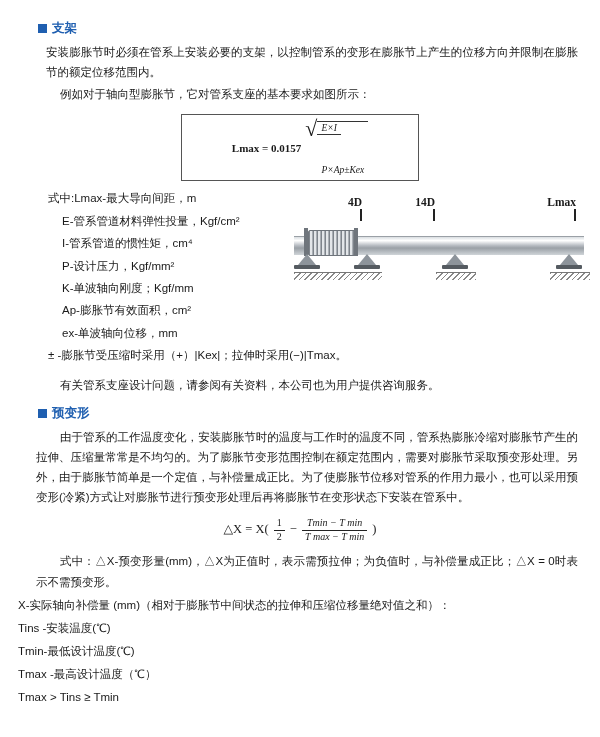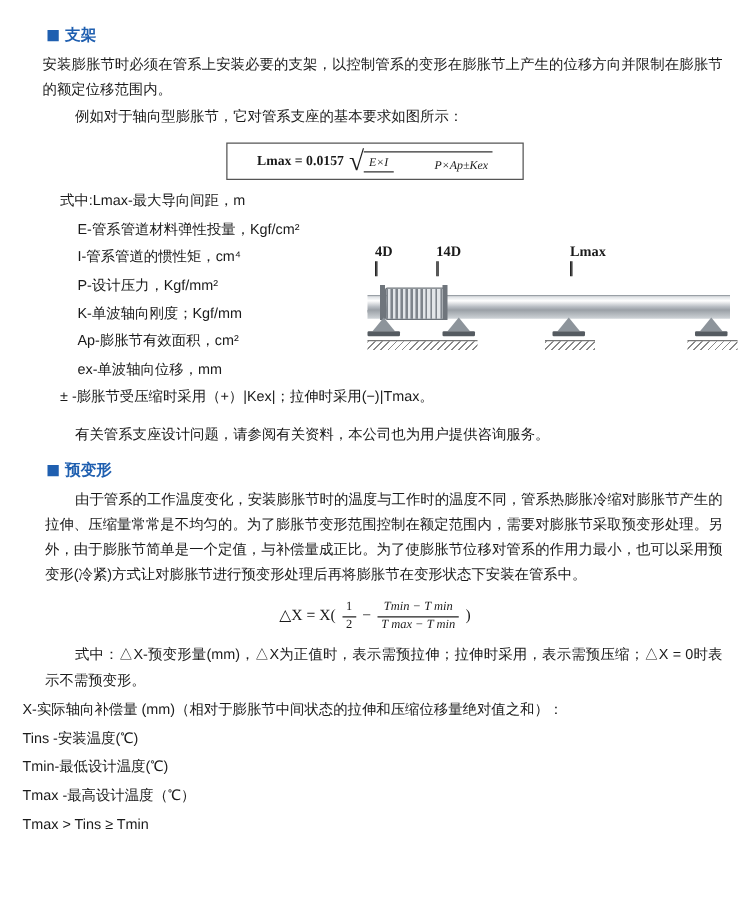--- a/index.html
+++ b/index.html
@@ -74,21 +74,22 @@
     display: flex;
     align-items: stretch;
   }
   .radical .sign {
     font-size: 22px;
     line-height: 18px;
     font-family: "Liberation Serif", serif;
   }
   .frac {
     display: inline-flex;
-    align-items: flex-end;
+    flex-direction: column;
+    align-items: flex-start;
     font-style: italic;
     font-size: 9.5px;
     border-top: 1px solid #333;
     padding-top: 1px;
     margin-top: 1px;
     gap: 29px;
   }
   .frac .num {
     border-bottom: 1px solid #333;
     padding: 0 4px 1px 4px;
@@ -111,21 +112,21 @@
   }
   .dim-row {
     position: relative;
     height: 22px;
     font-family: "Liberation Serif", serif;
     font-size: 11.5px;
     font-weight: bold;
   }
   .dim {
     position: absolute;
-    text-align: left;
+    text-align: right;
   }
   .dim .lbl { display: block; margin-bottom: 1px; }
   .dim .bar {
     position: relative;
     height: 6px;
     border-left: 1px solid #222;
     border-right: 1px solid #222;
   }
   .dim .bar:after {
     content: "";
@@ -230,21 +231,21 @@
 <body>
 
 <div class="page">
 
 
   <div class="section-head">
     <span class="sq"></span>
     <span>支架</span>
   </div>
 
-  <div class="para" style="text-indent:0;margin-left:16px;">安装膨胀节时必须在管系上安装必要的支架，以控制管系的变形在膨胀节上产生的位移方向并限制在膨胀节的额定位移范围内。</div>
+  <div class="para" style="text-indent:0;margin-left:28px;">安装膨胀节时必须在管系上安装必要的支架，以控制管系的变形在膨胀节上产生的位移方向并限制在膨胀节的额定位移范围内。</div>
 
   <div class="para indent">例如对于轴向型膨胀节，它对管系支座的基本要求如图所示：</div>
 
   <div class="formula-box">
     <span class="lhs">Lmax = 0.0157</span>
     <span class="radical">
       <span class="sign">√</span>
       <span class="frac">
         <span class="num">E×I</span>
         <span class="den">P×Ap±Kex</span>
@@ -325,21 +326,21 @@
       <span class="d">2</span>
     </span>
     <span>−</span>
     <span class="math-frac" style="font-style:italic;">
       <span class="n">Tmin − T min</span>
       <span class="d">T max − T min</span>
     </span>
     <span>)</span>
   </div>
 
-  <div class="para indent" style="margin-left:18px;">式中：△X-预变形量(mm)，△X为正值时，表示需预拉伸；拉伸时采用，表示需预压缩；△X = 0时表示不需预变形。</div>
+  <div class="para indent" style="margin-left:18px;">式中：△X-预变形量(mm)，△X为正值时，表示需预拉伸；为负值时，与补偿量成正比；△X = 0时表示不需预变形。</div>
 
   <div class="list-line">X-实际轴向补偿量 (mm)（相对于膨胀节中间状态的拉伸和压缩位移量绝对值之和）：</div>
   <div class="list-line">Tins -安装温度(℃)</div>
   <div class="list-line">Tmin-最低设计温度(℃)</div>
   <div class="list-line">Tmax -最高设计温度（℃）</div>
   <div class="list-line">Tmax &gt; Tins ≥ Tmin</div>
 
 </div>
 
 </body></html>

